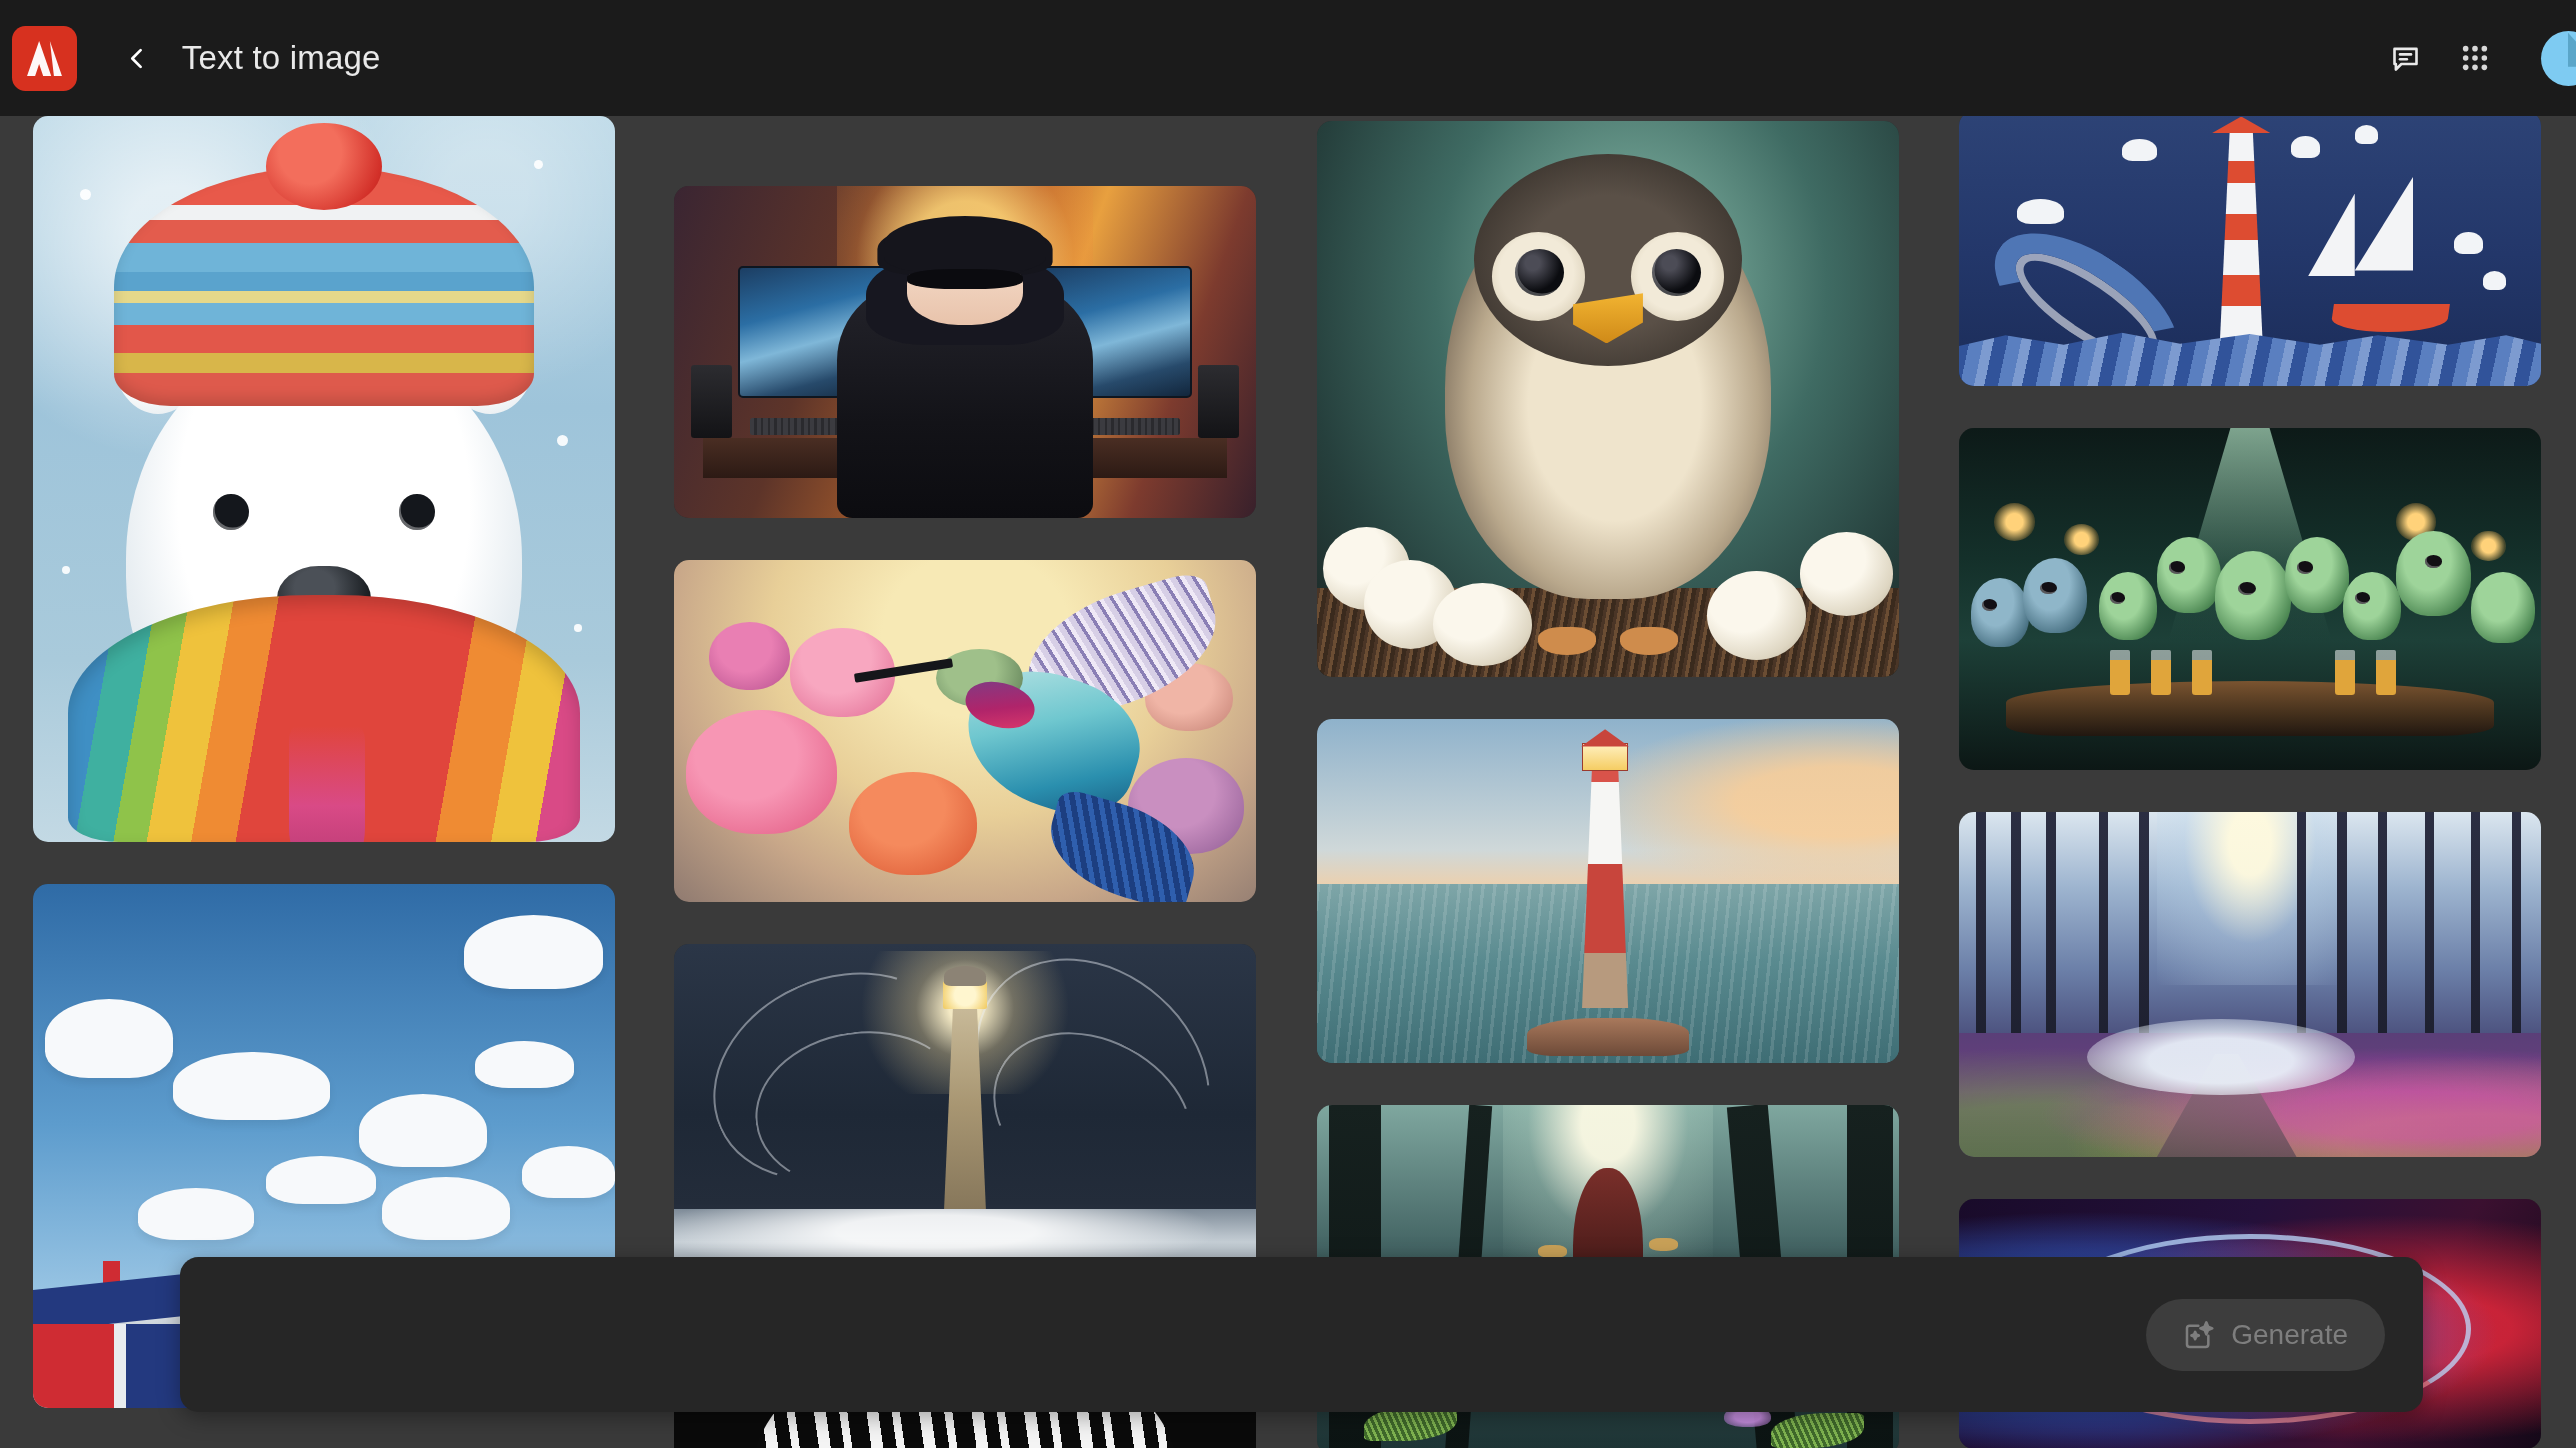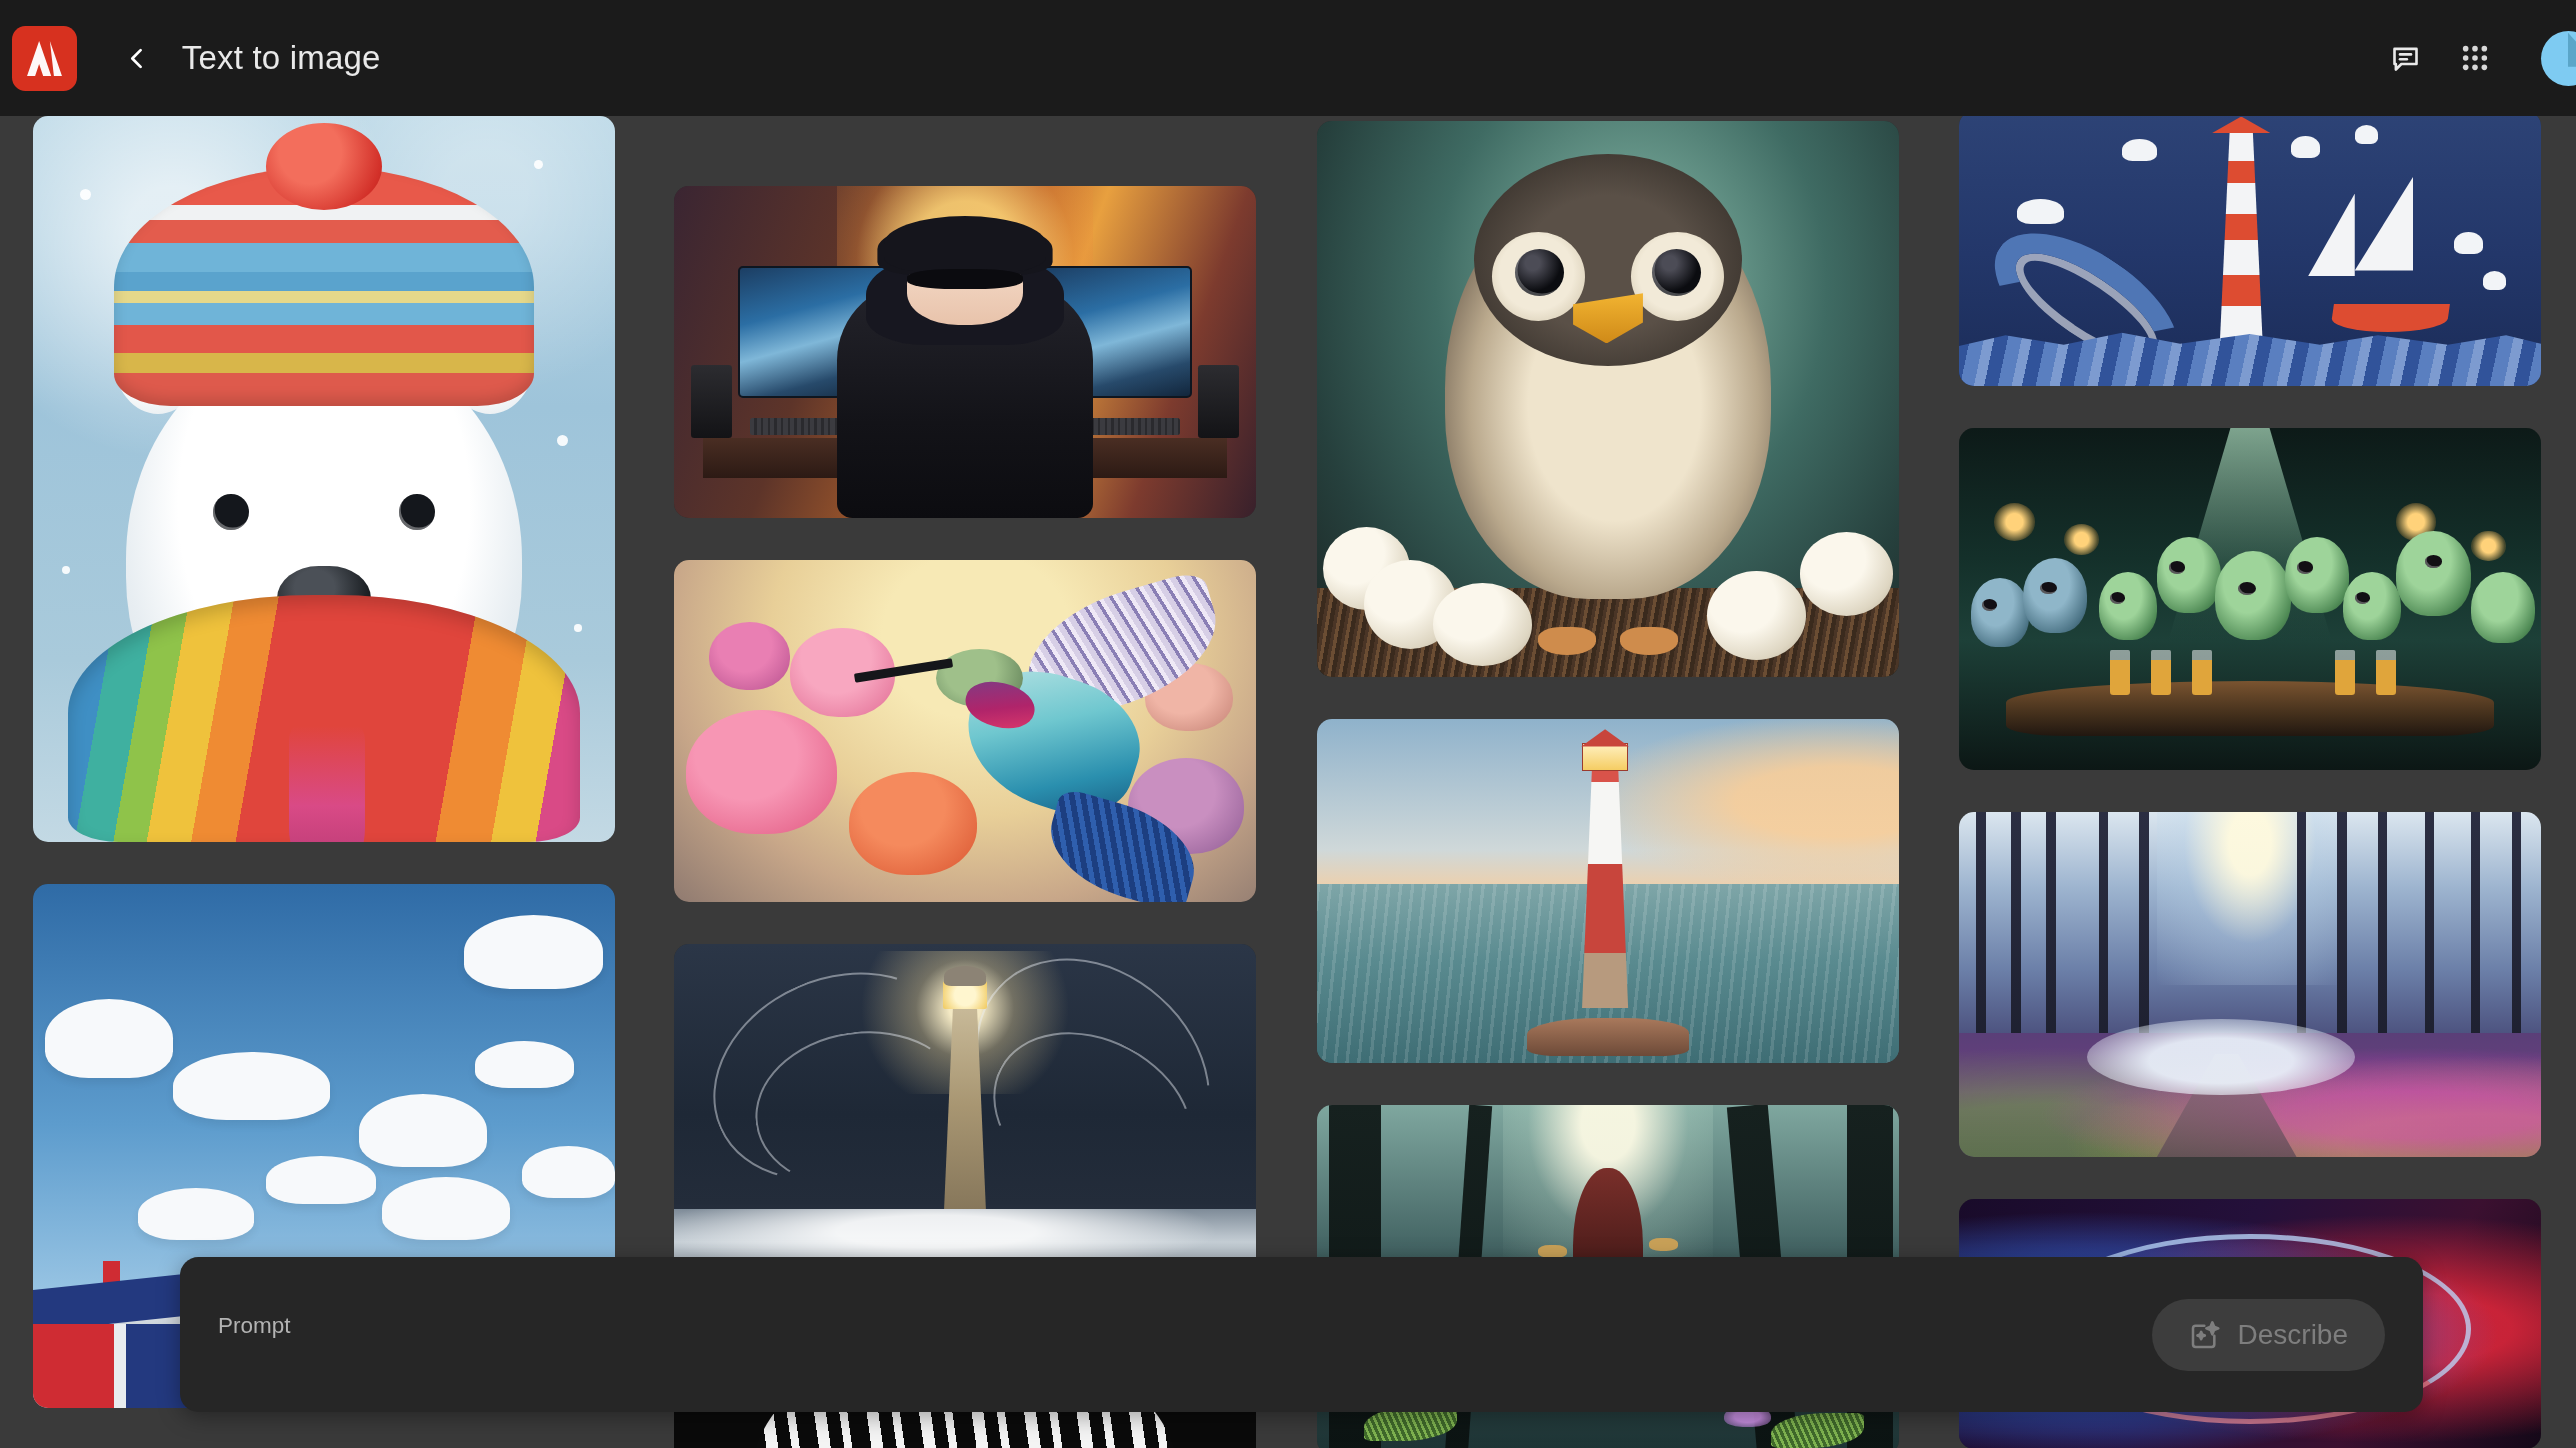--- a/index.html
+++ b/index.html
@@ -872,26 +872,25 @@
       </div>
     </div>
 
   </div>
 
 </div>
 
 <div id="prompt-bar">
 
   <div id="prompt-field">
-    <div id="prompt-label">Prompt</div>
   </div>
 
   <div id="generate-button">
     <svg viewBox="0 0 24 24" fill="none" stroke="#7e7e7e" stroke-width="1.9" stroke-linecap="round" stroke-linejoin="round">
       <path d="M19 12.5V19a2 2 0 0 1-2 2H5a2 2 0 0 1-2-2V7a2 2 0 0 1 2-2h6.5"></path>
       <path d="M17.5 2.5l1.3 3.2 3.2 1.3-3.2 1.3-1.3 3.2-1.3-3.2-3.2-1.3 3.2-1.3z" fill="#7e7e7e"></path>
       <path d="M9.1 9.6l.85 1.95 1.95.85-1.95.85-.85 1.95-.85-1.95-1.95-.85 1.95-.85z" fill="#7e7e7e"></path>
     </svg>
-    <span id="generate-label">Describe</span>
+    <span id="generate-label">Generate</span>
   </div>
 
 </div>
 
 
 </body></html>

